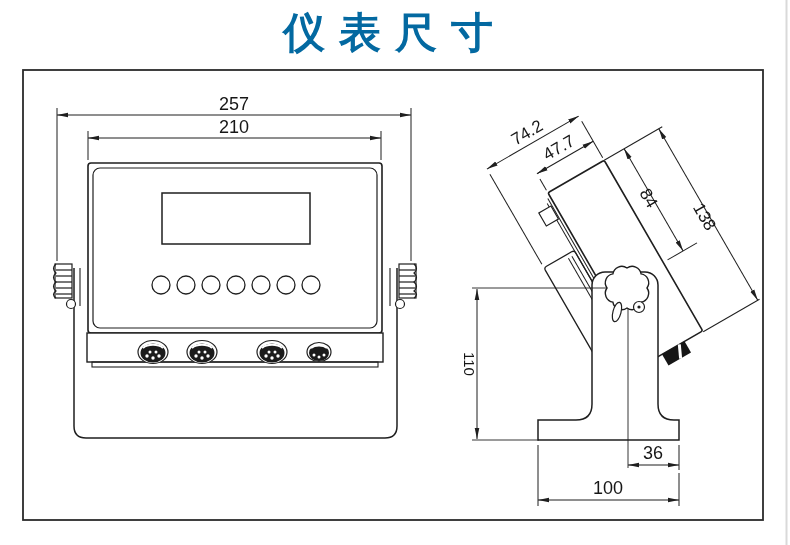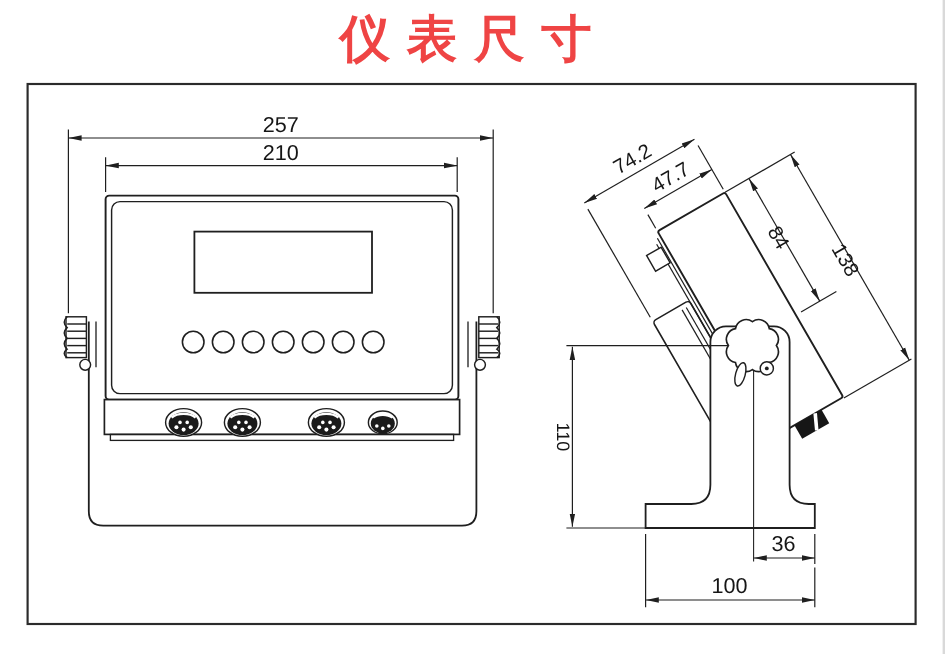--- a/index.html
+++ b/index.html
@@ -1,20 +1,20 @@
 <!DOCTYPE html>
 <html><head>
 <meta charset="utf-8">
 <style>
   html,body{margin:0;padding:0;background:#ffffff;}
   body{width:790px;height:545px;position:relative;overflow:hidden;
        font-family:"Liberation Sans",sans-serif;}
   .page-title{
     position:absolute;top:4px;left:0;width:790px;height:60px;
-    text-align:center;font-size:42px;font-weight:bold;color:#ef4444;
+    text-align:center;font-size:42px;font-weight:bold;color:#0369a1;
     letter-spacing:14px;line-height:58px;
     font-family:"Liberation Sans","DejaVu Sans",sans-serif;
   }
   svg{position:absolute;left:0;top:0;}
   svg text{font-family:"Liberation Sans","DejaVu Sans",sans-serif;fill:#161616;}
   .dim-t{font-size:18px;}
   .dim-s{font-size:17px;}
   .dim-v{font-size:15px;}
   .edge{stroke:#d9d9d9;stroke-width:2;}
 </style>

